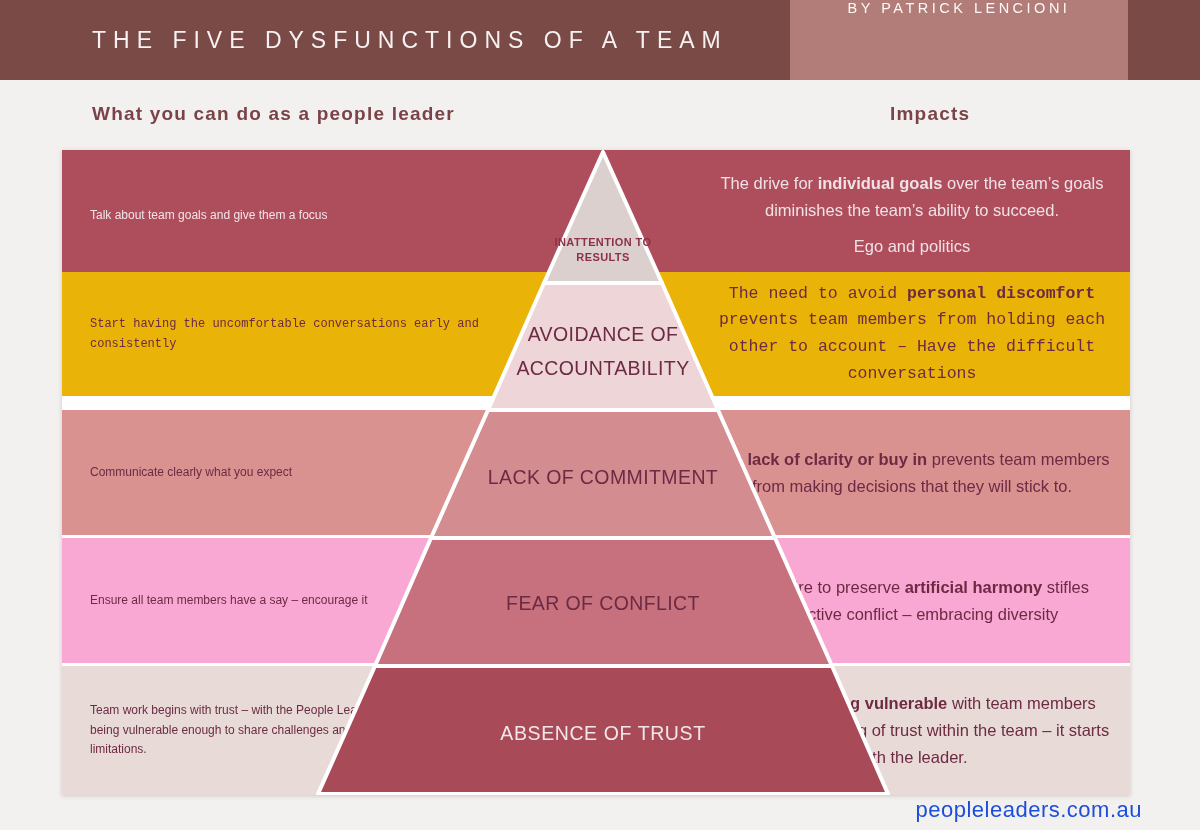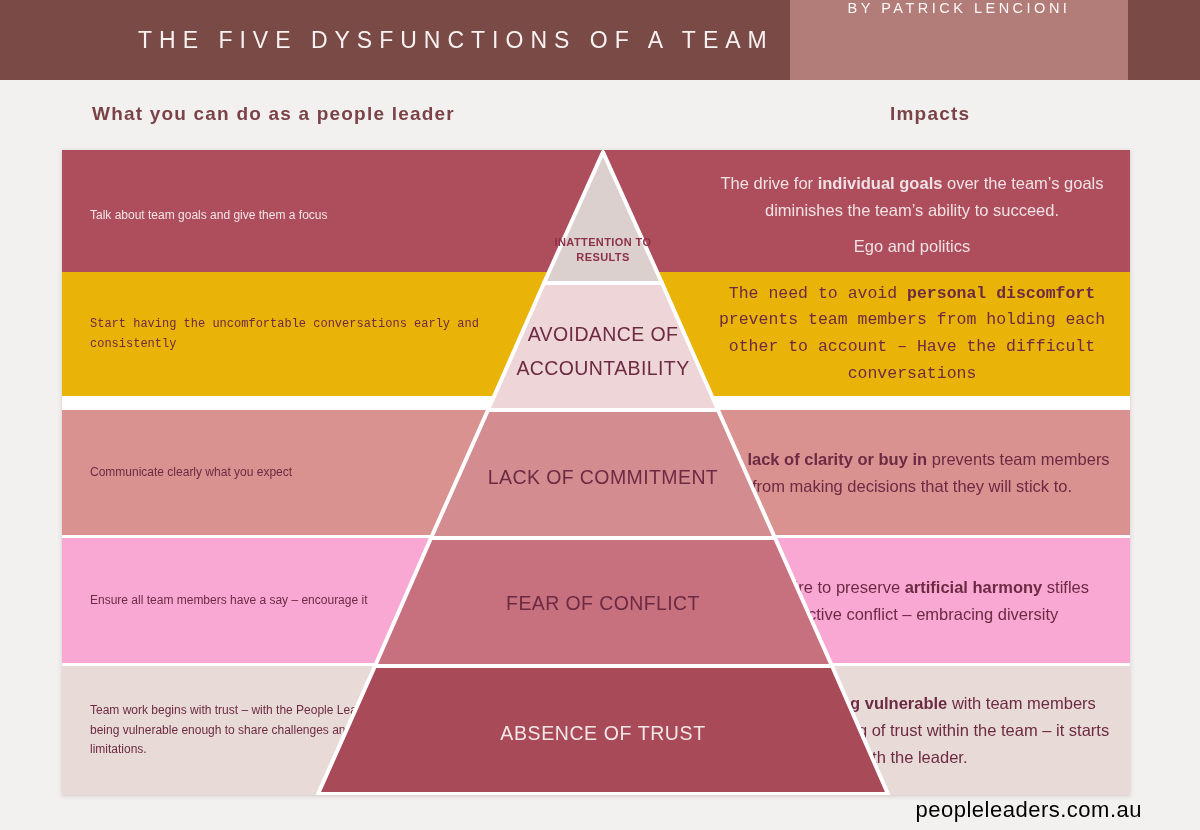--- a/index.html
+++ b/index.html
@@ -3,21 +3,21 @@
 <meta charset="utf-8">
 <style>
   * { margin:0; padding:0; box-sizing:border-box; }
   html,body { width:1200px; height:830px; }
   body { font-family:"Liberation Sans", sans-serif; background:#f2f1f0; overflow:hidden; }
   .page { position:relative; width:1200px; height:830px; background:#f2f1f0; }
 
   
   .header { position:absolute; top:0; left:0; width:1200px; height:80px; background:#7a4a46; }
   .header-title { position:absolute; left:92px; top:0; height:80px; line-height:80px;
-    color:#f7f2f1; font-size:23px; letter-spacing:7px; font-weight:400; white-space:nowrap;margin-left:46px; }
+    color:#f7f2f1; font-size:23px; letter-spacing:7px; font-weight:400; white-space:nowrap; }
   .byline-block { position:absolute; left:790px; top:0; width:338px; height:80px;
     background:#b27d78; display:flex; align-items:flex-start; justify-content:center; }
   .byline { color:#fdf8f7; font-size:14.5px; letter-spacing:3.5px; font-weight:400; white-space:nowrap; }
 
   
   .col-heading { position:absolute; font-size:19px; font-weight:700; color:#7b4347; letter-spacing:1.2px; }
   .col-heading.left { left:92px; top:103px;text-align:center; }
   .col-heading.right { left:890px; top:103px; }
 
   
@@ -49,21 +49,21 @@
 
   .pyr-label { position:absolute; text-align:center; color:#6d2a43; }
   .pl1 { left:476px; top:85px;  width:130px; font-size:11px; font-weight:700; line-height:1.4;
          letter-spacing:0.4px; color:#8d3148; }
   .pl2 { left:411px; top:167px; width:260px; font-size:19.5px; line-height:1.75; letter-spacing:0.4px; }
   .pl3 { left:391px; top:316px; width:300px; font-size:19.5px; letter-spacing:0.4px; }
   .pl4 { left:411px; top:442px; width:260px; font-size:19.5px; letter-spacing:0.4px; }
   .pl5 { left:391px; top:572px; width:300px; font-size:19.5px; letter-spacing:0.6px; color:#f2e7e8; }
 
   
-  .footer { position:absolute; top:797px; right:58px; font-size:22px; color:#000000; letter-spacing:0.5px; }
+  .footer { position:absolute; top:797px; right:58px; font-size:22px; color:#1d4ed8; letter-spacing:0.5px; }
 </style>
 </head>
 <body>
 
 <div class="page">
 
   <div class="header">
     <div class="header-title">THE FIVE DYSFUNCTIONS OF A TEAM</div>
     <div class="byline-block">
       <div class="byline">BY PATRICK LENCIONI</div>

